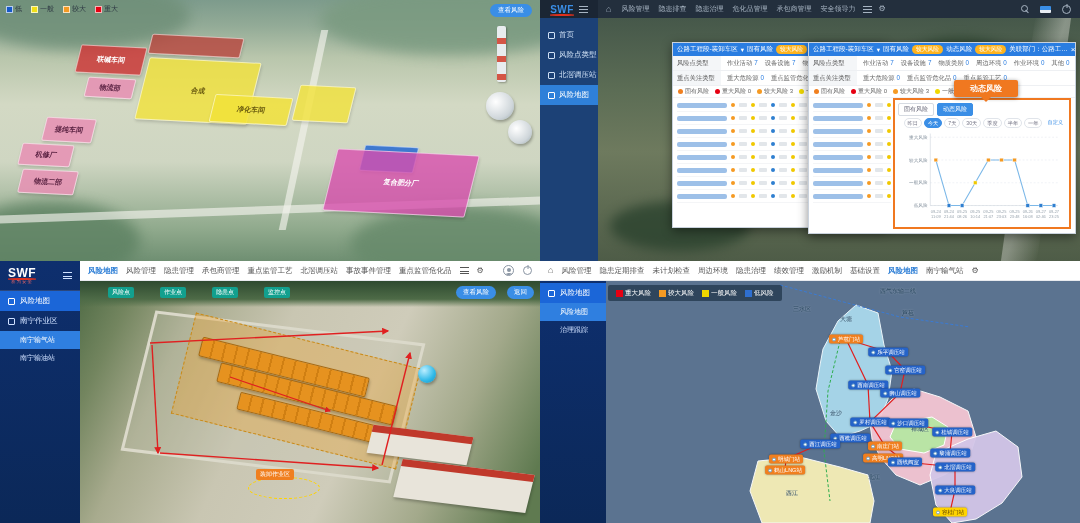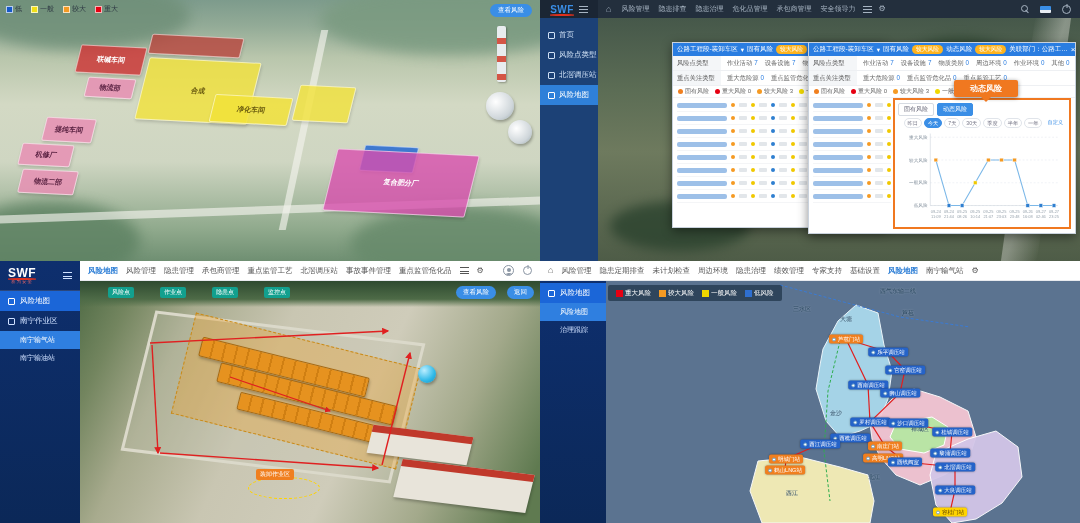--- a/index.html
+++ b/index.html
@@ -606,21 +606,21 @@
   <section class="quad" id="q-br">
     <header class="br-header">
       <span class="i-home">⌂</span>
       <nav id="br-nav" style="display:flex;gap:8px">
           <span class="br-tab">风险管理</span>
           <span class="br-tab">隐患定期排查</span>
           <span class="br-tab">未计划检查</span>
           <span class="br-tab">周边环境</span>
           <span class="br-tab">隐患治理</span>
           <span class="br-tab">绩效管理</span>
-          <span class="br-tab">专家支持</span>
+          <span class="br-tab">激励机制</span>
           <span class="br-tab">基础设置</span>
           <span class="br-tab active">风险地图</span>
           <span class="br-tab">南宁输气站</span>
         </nav>
       <span class="i-gear">⚙</span>
     </header>
     <aside class="br-sidebar">
       <div id="br-side-items">
           <div class="bl-item group">
             <span class="mini-ico"></span>

